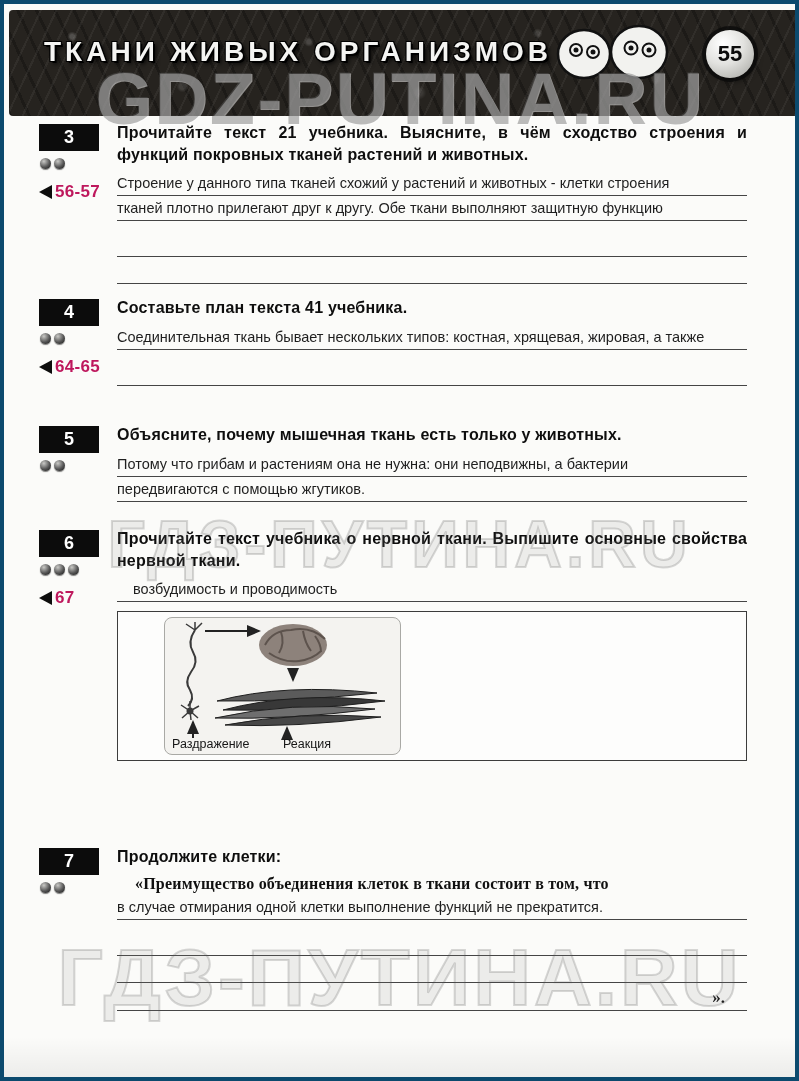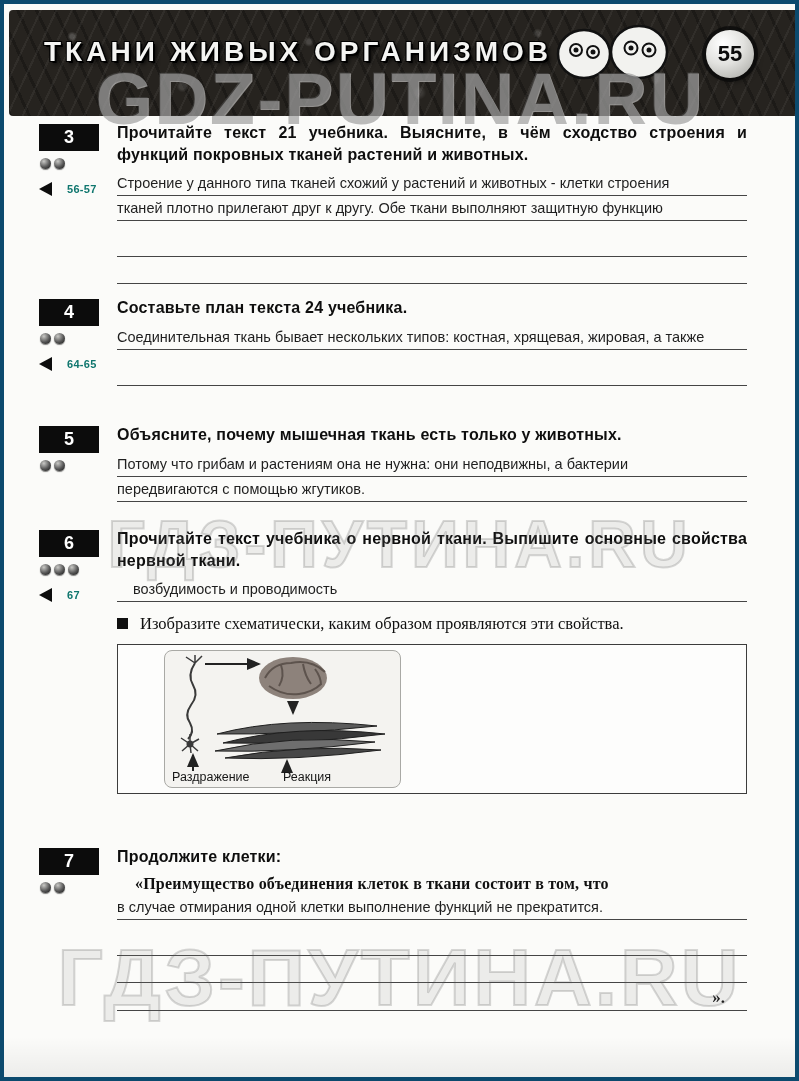--- a/index.html
+++ b/index.html
@@ -72,21 +72,21 @@
     width:11px; height:11px; border-radius:50%;
     background:radial-gradient(circle at 35% 30%, #c9c9c6 0%, #555 55%, #101010 100%);
     box-shadow:0 1px 1px rgba(0,0,0,0.5);
   }
   .page-ref { display:flex; align-items:center; gap:3px; margin-top:13px; }
   .arrow-icon {
     width:0; height:0;
     border-top:7px solid transparent; border-bottom:7px solid transparent;
     border-right:13px solid #0d0d0d;
   }
-  .ref-text { font-size:11px; font-weight:bold; color:#0f766e; letter-spacing:0.3px;margin-left:12px; }
+  .ref-text { font-size:17px; font-weight:bold; color:#be185d; letter-spacing:0.3px; }
 
   .question {
     font-size:16px; font-weight:bold; color:#0e0e0e; line-height:1.35;
     text-align:justify; letter-spacing:0.2px; margin-bottom:6px;
   }
   .answer-line {
     font-size:14.5px; color:#1f1f1f; line-height:24px; min-height:24px;
     border-bottom:1.3px solid #454545; overflow:hidden; white-space:nowrap;
   }
   .blank-line { height:27px; border-bottom:1.3px solid #454545; }
@@ -188,21 +188,21 @@
       <div class="dots">
         <span class="dot"></span>
         <span class="dot"></span>
       </div>
       <div class="page-ref">
         <span class="arrow-icon"></span>
         <span class="ref-text">64-65</span>
       </div>
     </div>
     <div class="task-main">
-      <p class="question">Составьте план текста 24 учебника.</p>
+      <p class="question">Составьте план текста 41 учебника.</p>
       <div class="answer-line">Соединительная ткань бывает нескольких типов: костная, хрящевая, жировая, а также</div>
       <div class="blank-line blank-gap"></div>
     </div>
   </section>
 
   <section class="task" style="top:420px;">
     <div class="task-side">
       <div class="num-box">5</div>
       <div class="dots">
         <span class="dot"></span>
@@ -226,23 +226,20 @@
       </div>
       <div class="page-ref">
         <span class="arrow-icon"></span>
         <span class="ref-text">67</span>
       </div>
     </div>
     <div class="task-main">
       <p class="question">Прочитайте текст учебника о нервной ткани. Выпишите основные свойства нервной ткани.</p>
       <div class="answer-line indent">возбудимость и проводимость</div>
 
-      <p class="sub-question">
-        <span class="square-bullet"></span><span>Изобразите схематически, каким образом проявляются эти свойства.</span>
-      </p>
 
       <div class="figure-box">
         <div class="figure-illustration">
           <svg width="235" height="136" viewBox="0 0 235 136">
             <defs>
               <marker id="ah" markerWidth="8" markerHeight="8" refX="6" refY="3" orient="auto">
                 <path d="M0,0 L7,3 L0,6 z" fill="#222"></path>
               </marker>
             </defs>
 

